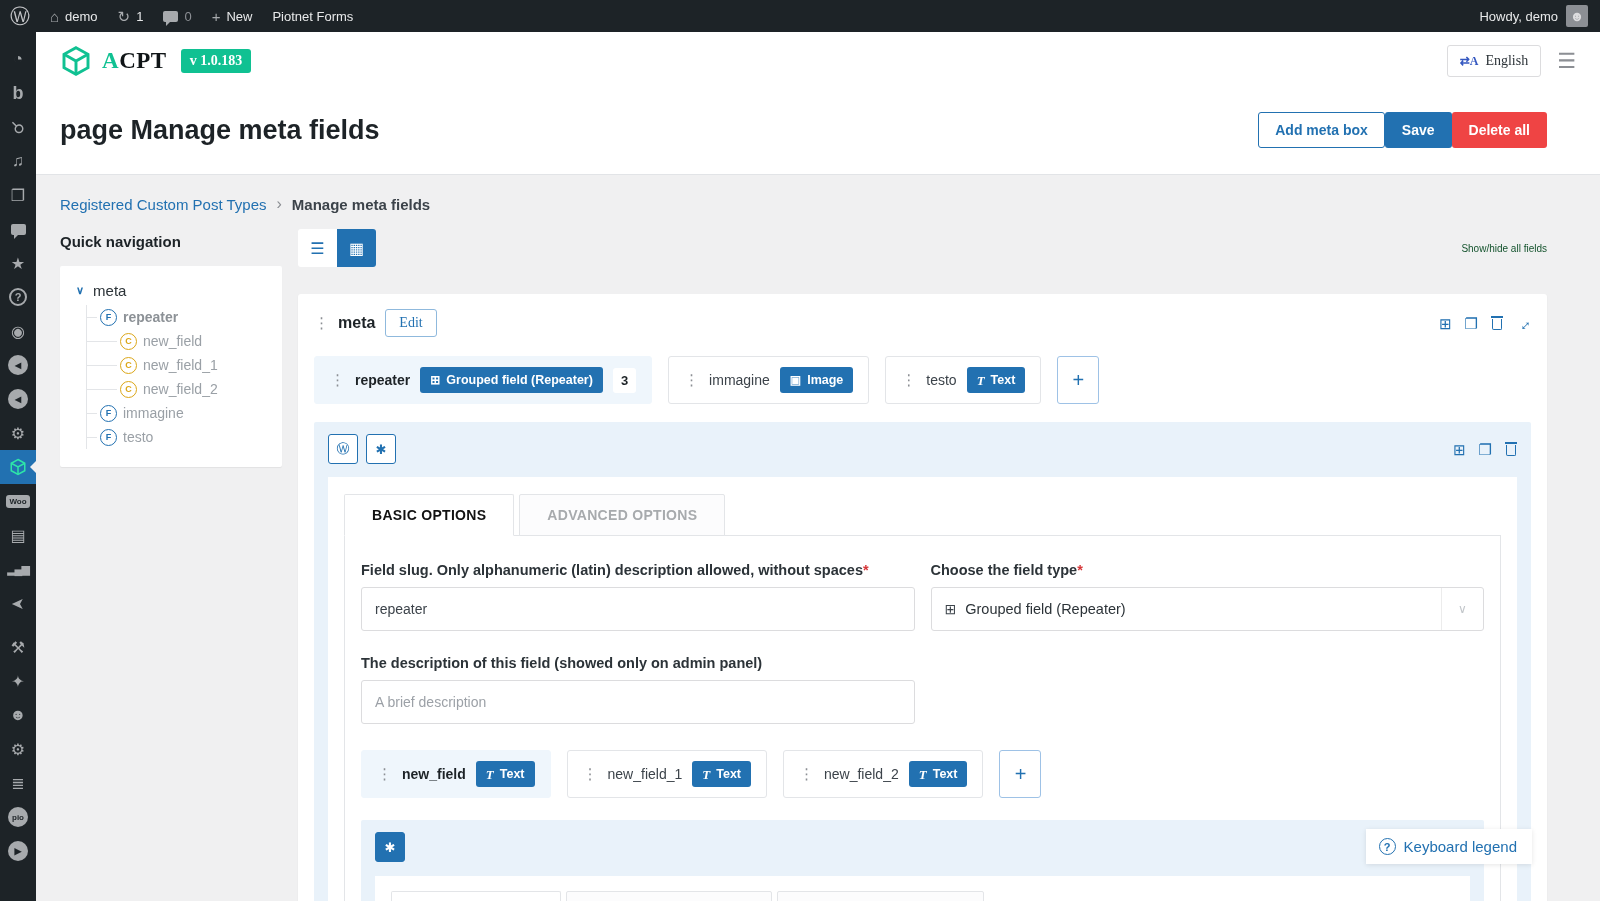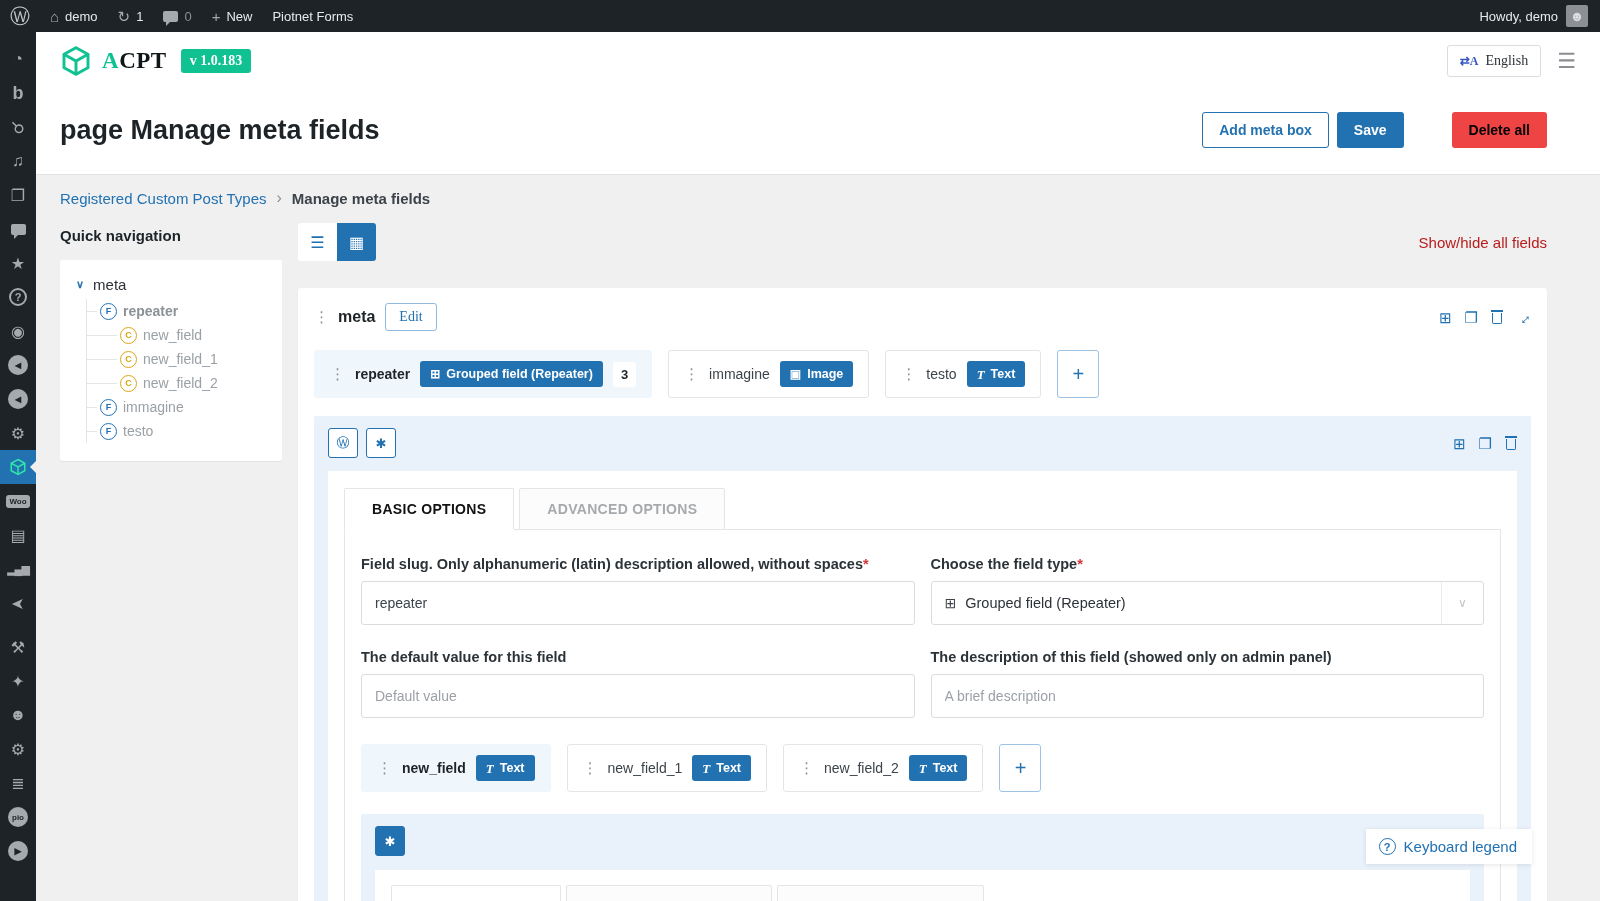--- a/index.html
+++ b/index.html
@@ -45,27 +45,27 @@
   .ver-badge { background:#10c192; color:#fff; font-size:14px; font-weight:700; padding:4px 9px; border-radius:3px; margin-left:4px; }
   .hdr-right { margin-left:auto; display:flex; align-items:center; gap:16px; }
   .lang-btn { border:1px solid #dcdcde; border-radius:3px; padding:7px 12px; display:flex; align-items:center; gap:7px;
     font-size:14px; color:#2c3338; background:#fff; cursor:pointer; }
   .lang-ic { color:#3558c0; font-size:12px; font-weight:700; }
   .hamburger { color:#8c8f94; font-size:21px; cursor:pointer; }
   
   .page-header { background:#fff; border-bottom:1px solid #e2e4e7; padding:22px 53px 26px 24px;
     display:flex; align-items:center; flex:none;justify-content:center; }
   .page-title { font-size:27px; font-weight:800; color:#1d2327; }
-  .ph-actions { margin-left:auto; display:flex; gap:8px; }
+  .ph-actions { margin-left:auto; display:flex; gap:0; }
   .btn { font-family:inherit; font-size:14px; font-weight:700; border-radius:3px; padding:9px 16px; cursor:pointer; border:1px solid transparent; }
   .btn-outline { background:#fff; border-color:#2271b1; color:#2271b1; }
   .btn-primary { background:#2271b1; color:#fff; }
-  .btn-danger { background:#ef4444; color:#000000;margin-left:40px; }
-  
-  .content { flex:1; padding:14px 53px 0 24px; position:relative; overflow:hidden; }
+  .btn-danger { background:#ef4444; color:#ffffff; }
+  
+  .content { flex:1; padding:20px 53px 0 24px; position:relative; overflow:hidden; }
   .breadcrumb { display:flex; align-items:center; gap:10px; font-size:15px; margin-bottom:16px; }
   .bc-link { color:#2271b1; cursor:pointer; text-decoration:none; }
   .bc-sep { color:#8c8f94; font-size:16px; }
   .bc-current { font-weight:700; color:#3c434a; }
   .layout { display:flex; gap:16px; align-items:flex-start; }
   
   .qn-col { width:222px; flex:none; }
   .qn-title { font-size:15px; font-weight:700; color:#1d2327; margin:4px 0 16px; }
   .qn-card { background:#fff; border-radius:2px; box-shadow:0 1px 1px rgba(0,0,0,.06); padding:16px 12px 18px; }
   .tree-root { display:flex; align-items:center; gap:9px; font-size:15px; color:#2c3338; padding-left:4px; cursor:pointer; }
@@ -82,21 +82,21 @@
   .tb-c { border:1.5px solid #dba617; color:#dba617; }
   .t-label { color:#9aa0a6; font-size:14px; }
   .t-label.strong { font-weight:700; color:#8c9196; }
   
   .main-col { flex:1; min-width:0; }
   .view-row { display:flex; align-items:center; margin-bottom:27px; }
   .toggle { display:flex; border-radius:3px; overflow:hidden; }
   .tbtn { width:39px; height:38px; display:flex; align-items:center; justify-content:center; font-size:16px; cursor:pointer; }
   .tbtn-list { background:#fff; color:#2271b1; }
   .tbtn-grid { background:#2271b1; color:#fff; }
-  .show-hide { margin-left:auto; color:#b91c1c; font-size:15px; cursor:pointer; text-decoration:none; }
+  .show-hide { margin-left:auto; color:#14532d; font-size:10px; cursor:pointer; text-decoration:none; }
   
   .meta-card { background:#fff; border-radius:3px; box-shadow:0 1px 2px rgba(0,0,0,.05); padding-bottom:16px; }
   .mc-head { display:flex; align-items:center; padding:15px 16px 13px; }
   .drag { color:#8c8f94; font-size:15px; cursor:grab; }
   .mc-name { font-size:16px; font-weight:700; margin:0 10px 0 9px; }
   .edit-btn { border:1px solid #8fb9dd; color:#2271b1; background:#fff; font-size:14px; padding:5px 13px; border-radius:3px; cursor:pointer; font-family:Liberation Serif, serif; }
   .iconrow { margin-left:auto; display:flex; align-items:center; gap:13px; color:#2271b1; }
   .iconrow .gi { font-size:15px; cursor:pointer; line-height:1; }
   .rot45 { display:inline-block; transform:rotate(-45deg); }
   .icon-trash { position:relative; width:12px; height:14px; cursor:pointer; }
@@ -420,24 +420,20 @@
                   </div>
                   <div>
                     <div class="flabel"><span>Choose the field type</span><span class="req">*</span></div>
                     <div class="fselect">
                       <span class="fs-ic">⊞</span>
                       <span>Grouped field (Repeater)</span>
                       <span class="chev">∨</span>
                     </div>
                   </div>
                   <div>
-                    <div class="flabel">The default value for this field</div>
-                    <input class="tinput" placeholder="Default value" style="">
-                  </div>
-                  <div>
                     <div class="flabel">The description of this field (showed only on admin panel)</div>
                     <input class="tinput" placeholder="A brief description" style="">
                   </div>
                 </div>
 
                 <div class="sub-row">
                   <div class="ftab active">
                     <span class="drag">⋮</span>
                     <span class="fname bold">new_field</span>
                     <span class="badge">

